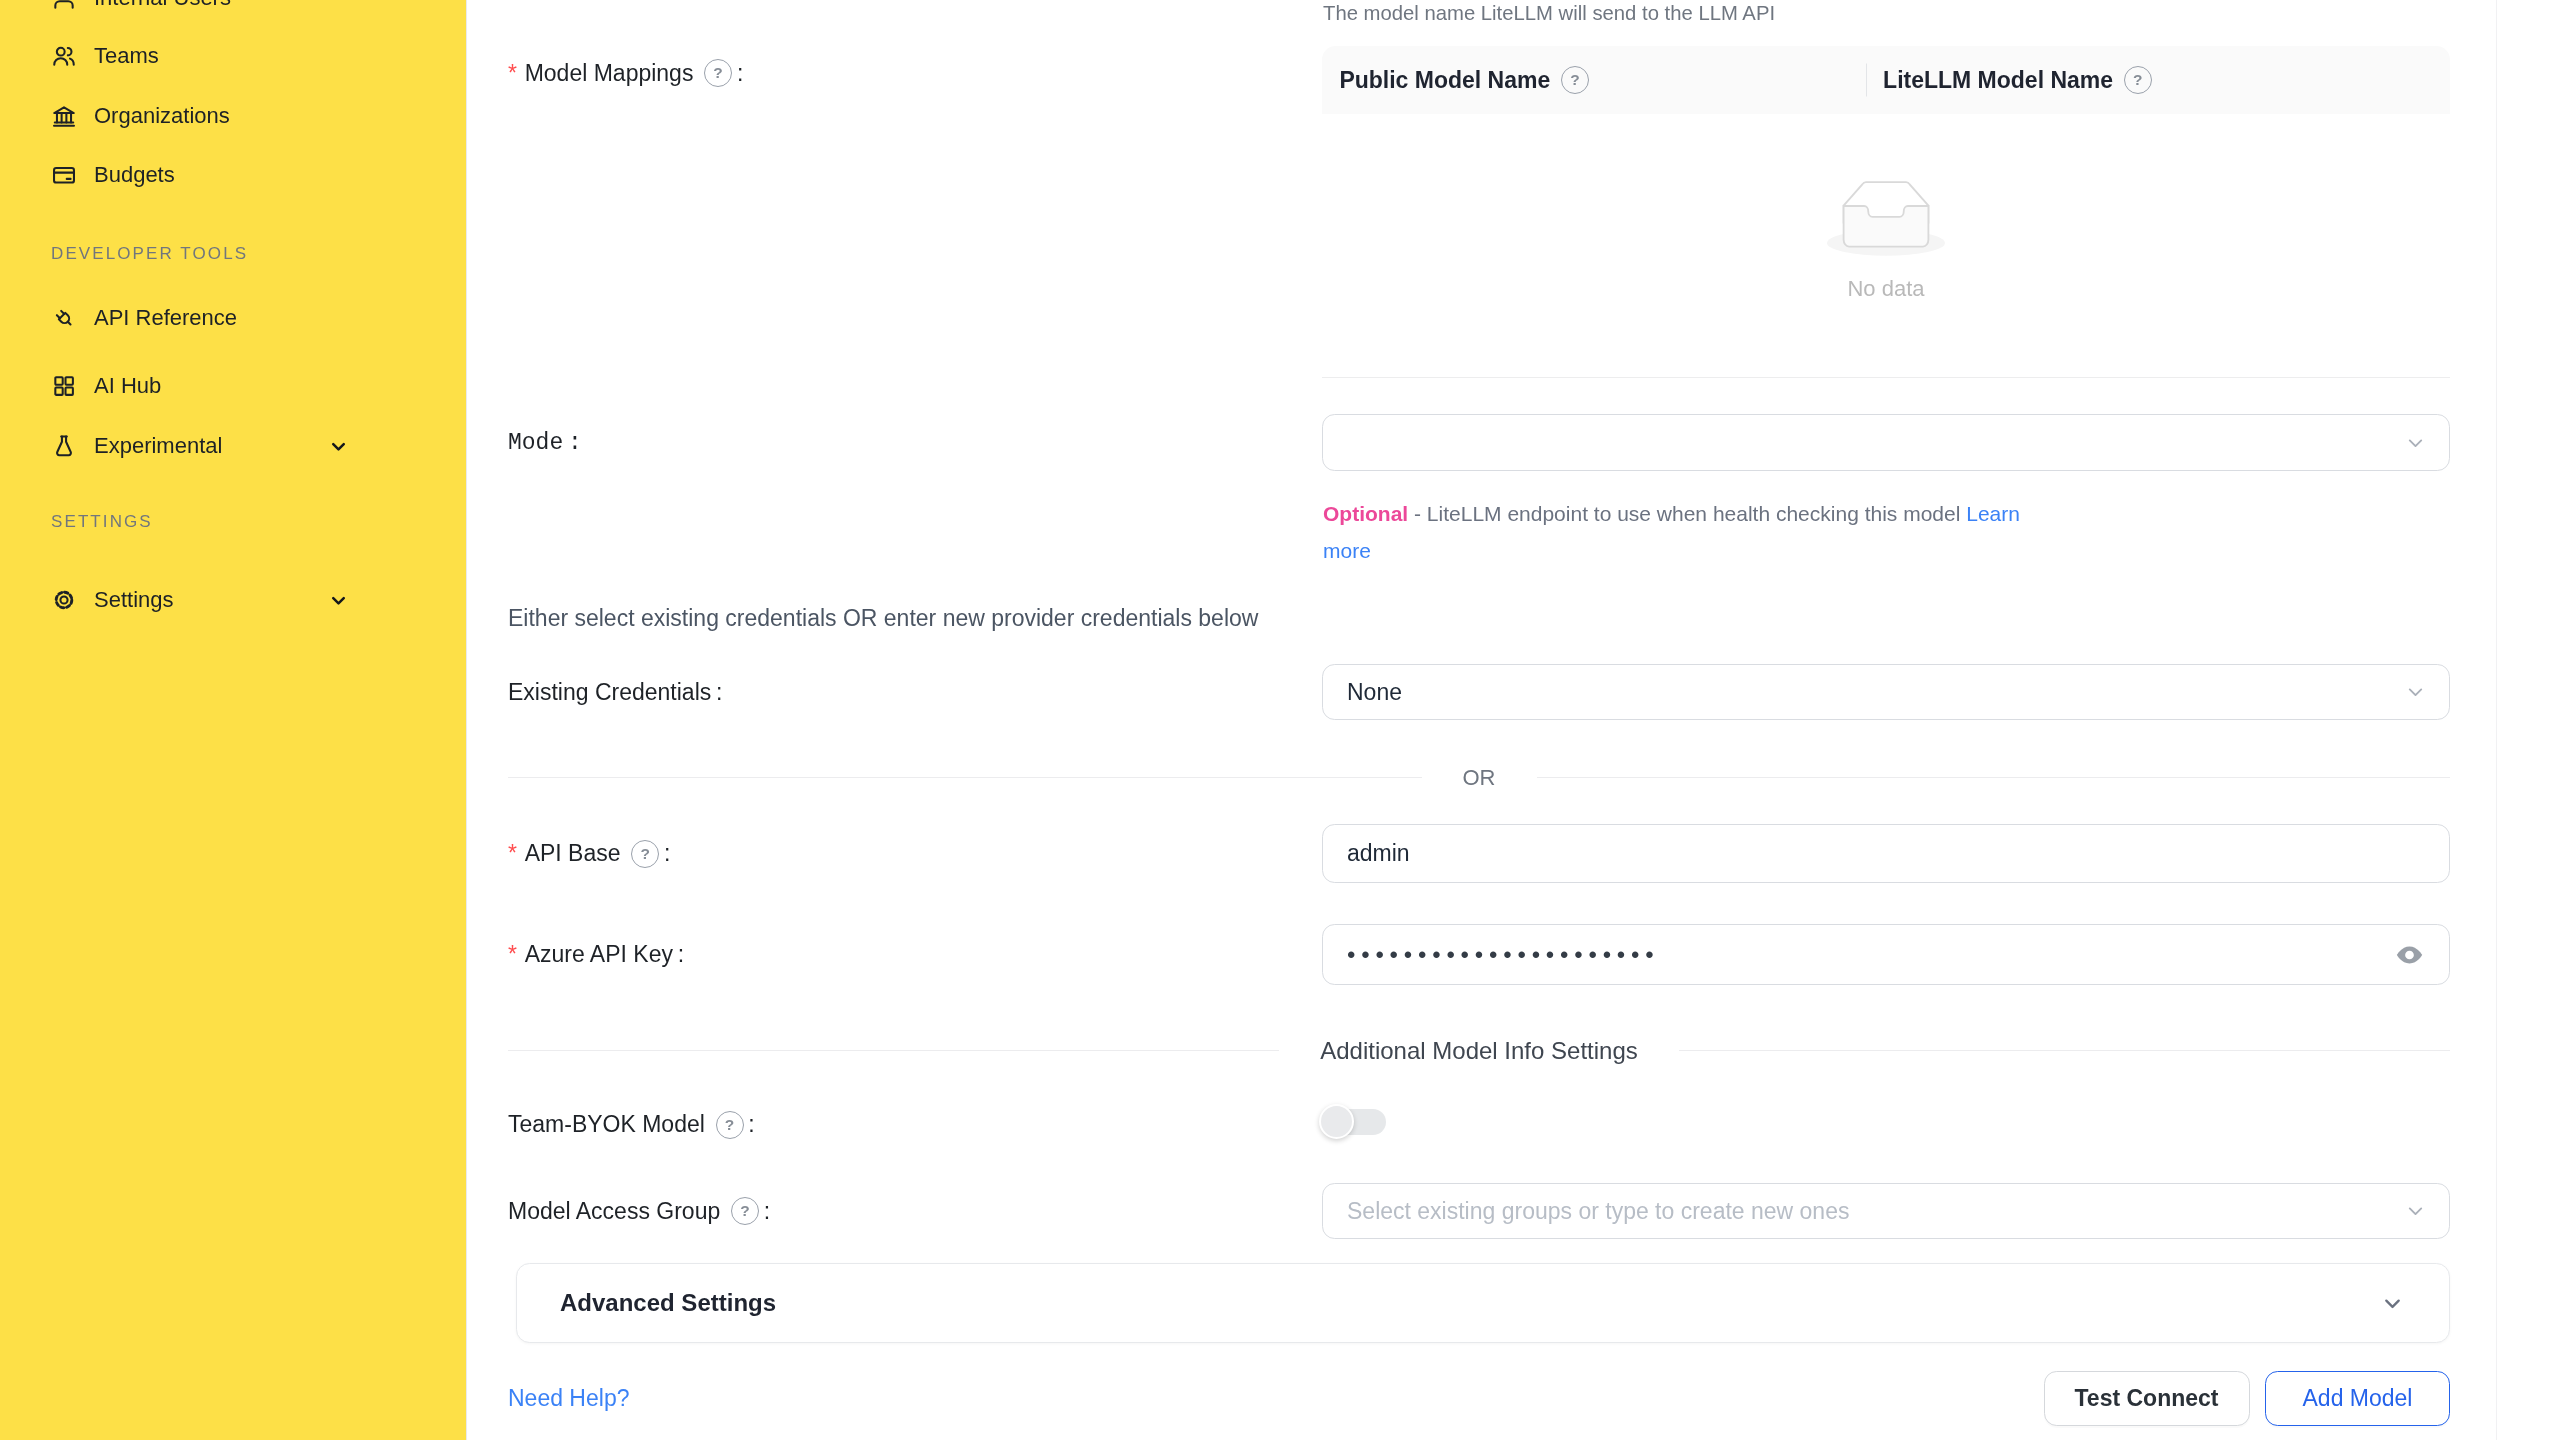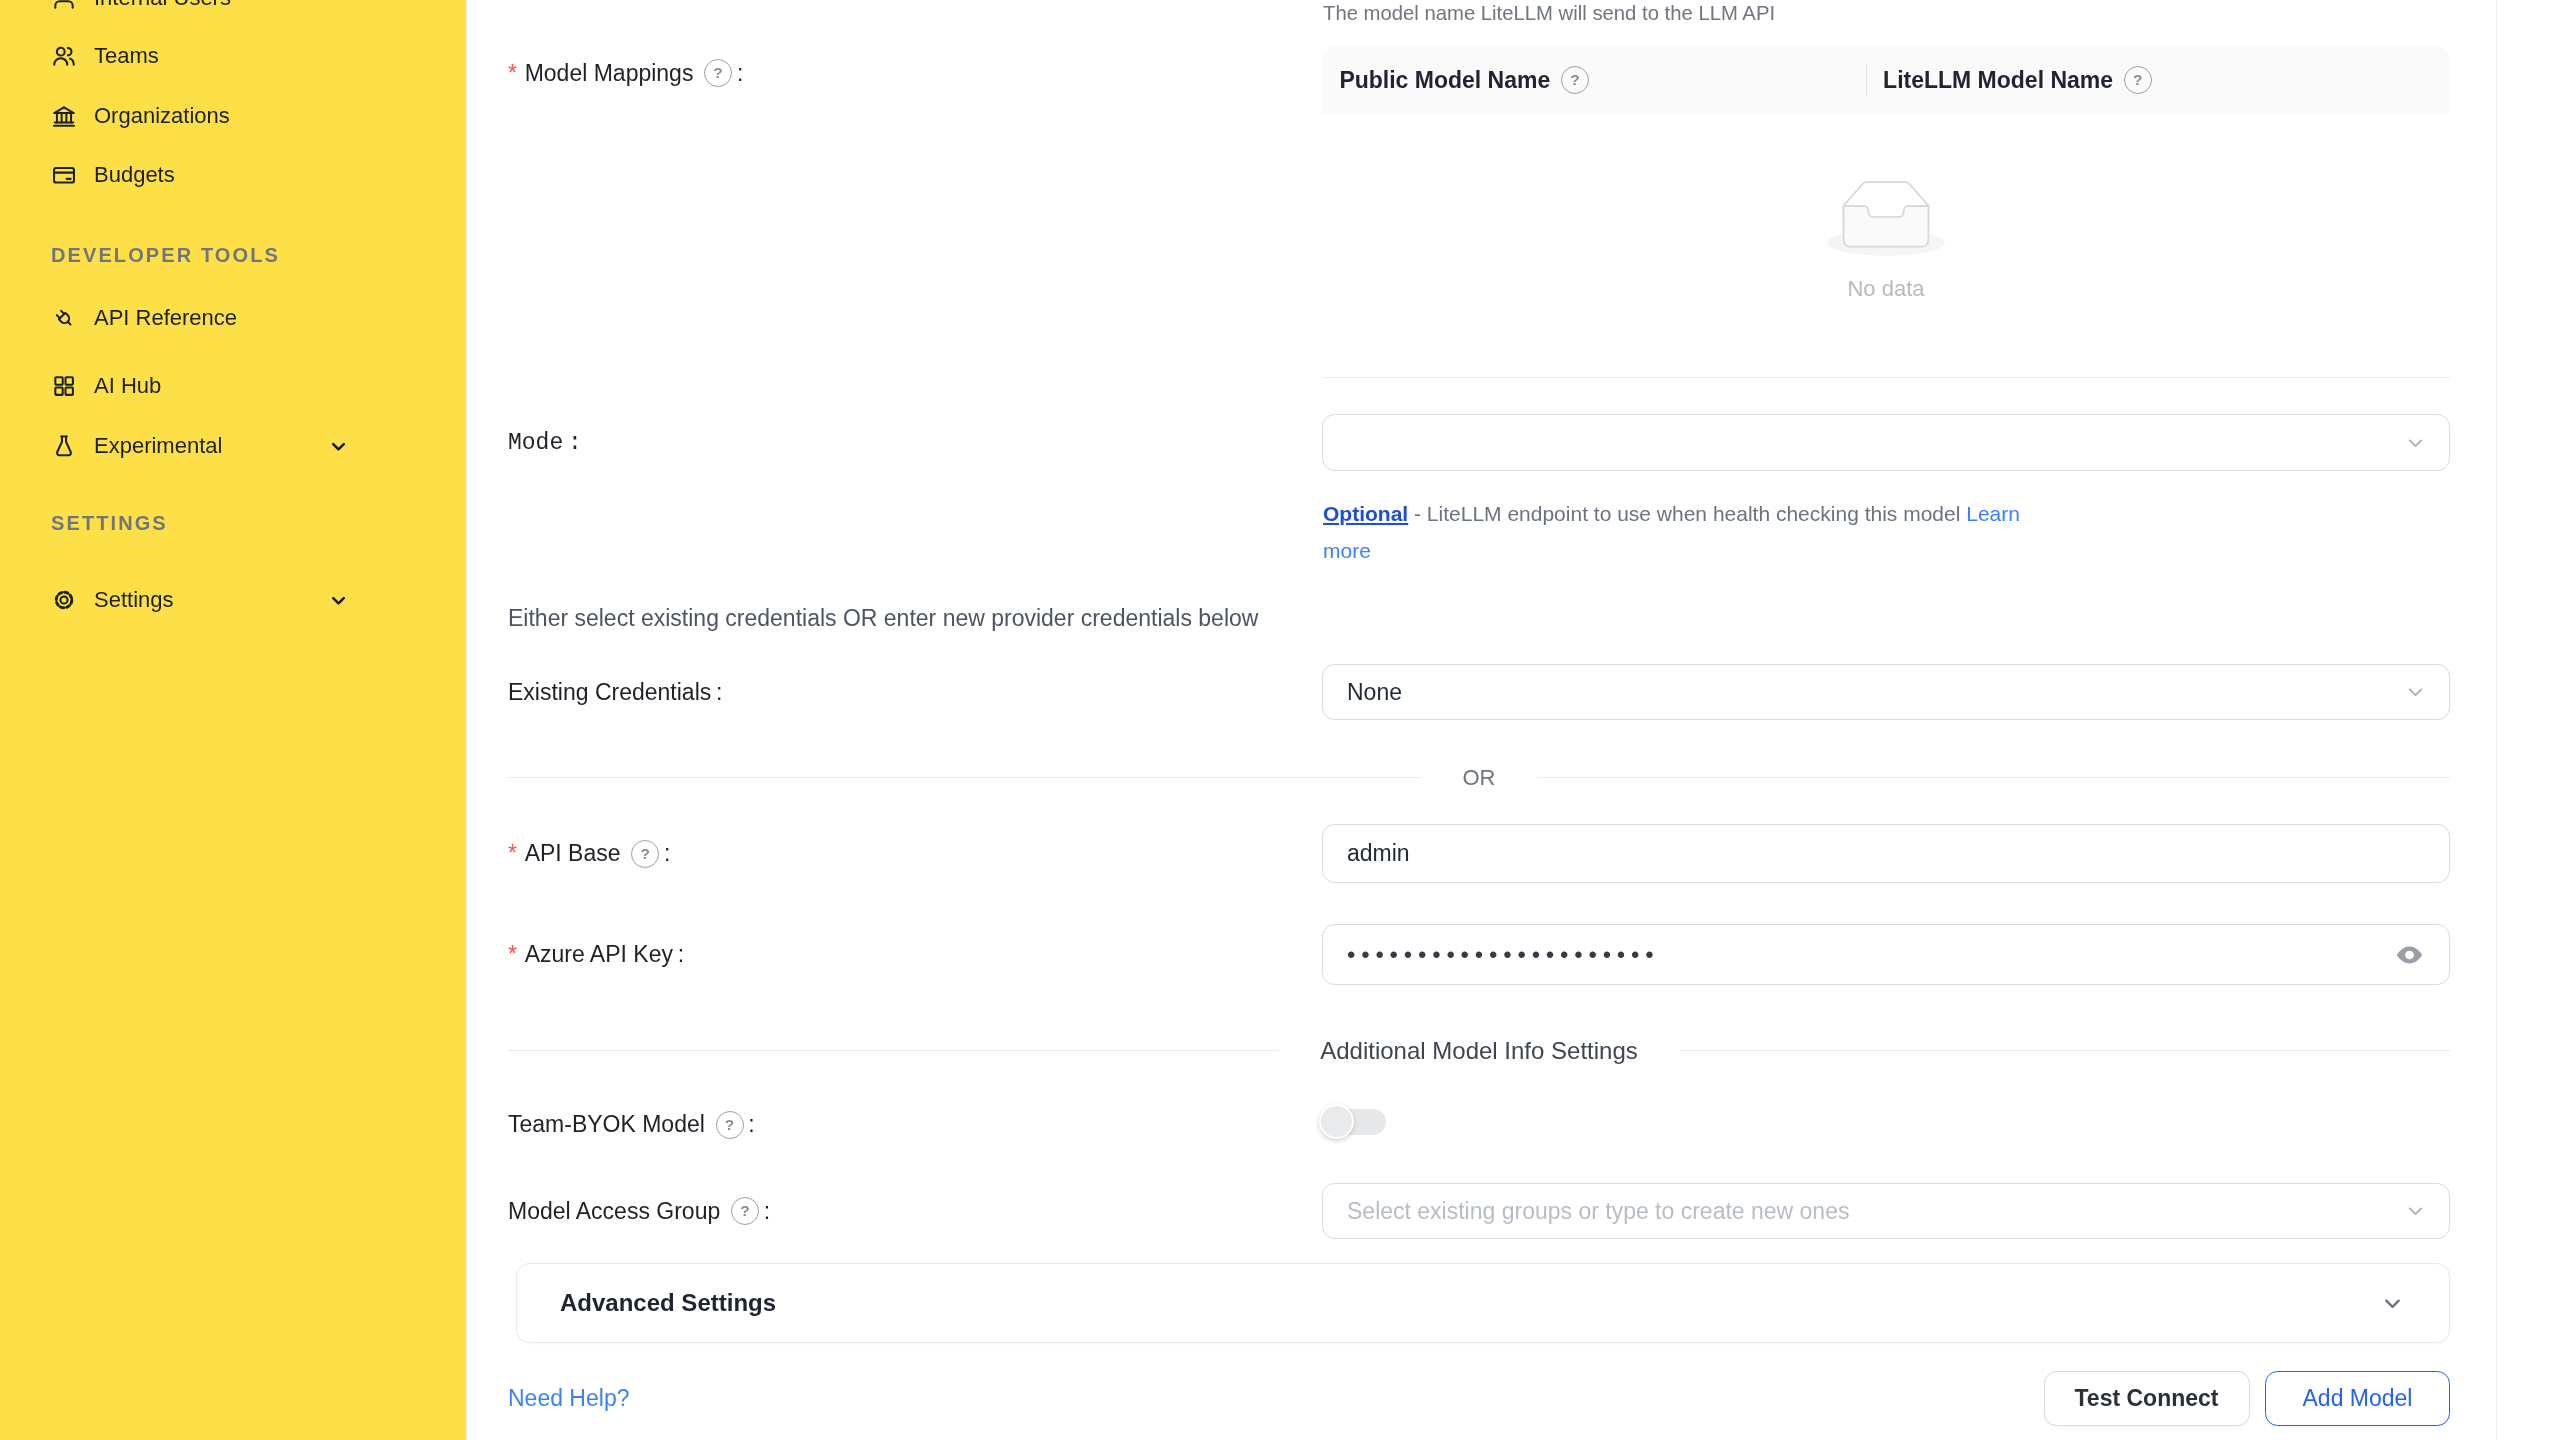--- a/index.html
+++ b/index.html
@@ -8,21 +8,21 @@
 
   
   .sidebar{position:absolute;left:0;top:0;width:466px;height:100%;background:#fde047;
            border-right:1px solid #e9eaec;}
   .nav-item{position:absolute;left:0;width:100%;height:60px;display:flex;align-items:center;cursor:pointer;}
   .nav-icon{position:absolute;left:51px;width:26px;height:26px;display:flex;align-items:center;justify-content:center;}
   .nav-icon svg{stroke:#1d2126;fill:none;stroke-width:1.9;stroke-linecap:round;stroke-linejoin:round;width:26px;height:26px;}
   .nav-label{position:absolute;left:94px;font-size:22px;color:#1d2126;white-space:nowrap;}
   .nav-chevron{position:absolute;left:327px;width:23px;height:23px;}
   .nav-chevron svg{stroke:#14171a;fill:none;stroke-width:2.6;stroke-linecap:round;stroke-linejoin:round;width:23px;height:23px;}
-  .section-header{position:absolute;left:51px;font-size:20px;font-weight:700;letter-spacing:2.1px;
+  .section-header{position:absolute;left:51px;font-size:17px;font-weight:400;letter-spacing:2.1px;
                   color:#71767d;white-space:nowrap;}
 
   
   .frow{position:absolute;left:508px;right:126px;display:flex;}
   .flabel{width:814px;display:flex;align-items:center;font-size:23px;color:#1e2227;white-space:nowrap;}
   .ffield{flex:1;position:relative;}
   .req{color:#ff4d4f;font-size:23px;margin-right:7.7px;}
   .qicon{display:inline-flex;align-items:center;justify-content:center;width:26px;height:26px;
          border:1.9px solid #9aa1ab;border-radius:50%;font-size:15.5px;font-weight:700;color:#868d96;
          margin-left:10.7px;flex:none;}
@@ -46,21 +46,21 @@
   .th2{width:51.8%;position:relative;}
   .th2::before{content:"";position:absolute;left:0;top:50%;transform:translateY(-50%);
                width:1px;height:33px;background:#e3e5e8;}
   .tbl-body{height:263px;border-bottom:1px solid #ededee;text-align:center;}
   .empty-wrap{padding-top:66px;}
   .nodata{margin-top:15.5px;font-size:22px;color:#b9b9b9;}
 
   
   .row-mode{top:414px;height:57px;font-family:Liberation Mono, monospace;}
   .mode-help{position:absolute;left:1323px;top:495px;right:126px;font-size:21px;line-height:37px;color:#6b7280;}
-  .mode-help .hb{font-weight:700;color:#1d4ed8;text-decoration:underline;}
+  .mode-help .hb{font-weight:700;color:#ec4899;}
   .lnk{color:#3b82f6;cursor:pointer;}
 
   .either-note{position:absolute;left:508px;top:605px;font-size:23px;color:#4b5563;}
 
   .row-existing{top:664px;height:56px;justify-content:flex-end;}
 
   .divider{position:absolute;left:508px;right:126px;display:flex;align-items:center;}
   .divider::before,.divider::after{content:"";flex:1;height:1px;background:#ececee;}
   .divider span{margin:0 41px;white-space:nowrap;}
   .div-or{top:764px;height:27px;font-size:22px;color:#6f7680;}

